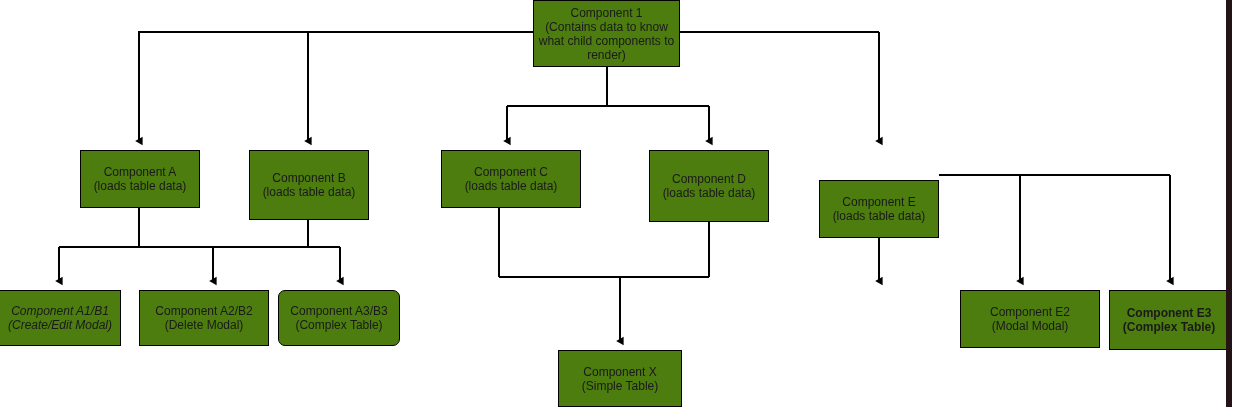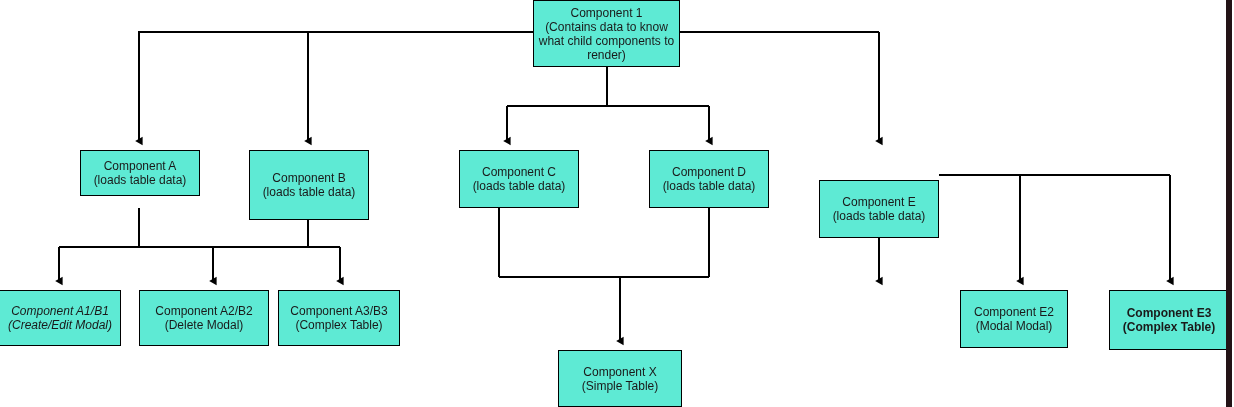--- a/index.html
+++ b/index.html
@@ -20,21 +20,21 @@
     left: 0;
     top: 0;
     width: 1234px;
     height: 407px;
     pointer-events: none;
   }
   .node {
     position: absolute;
     box-sizing: border-box;
     border: 1px solid #000000;
-    background: #5eead4;
+    background: #4d7c0f;
     color: #1a1a1a;
     font-size: 12px;
     line-height: 14px;
     display: flex;
     flex-direction: column;
     align-items: center;
     justify-content: center;
     text-align: center;
     z-index: 2;
   }
@@ -97,62 +97,62 @@
     </g>
   </svg>
 
   <div class="node" style="left:533px; top:0px; width:147px; height:67px;">
     <span class="ln">Component 1</span>
     <span class="ln">(Contains data to know</span>
     <span class="ln">what child components to</span>
     <span class="ln">render)</span>
   </div>
 
-  <div class="node" style="left:80px; top:150px; width:120px; height:46px;">
+  <div class="node" style="left:80px; top:150px; width:120px; height:58px;">
     <span class="ln">Component A</span>
     <span class="ln">(loads table data)</span>
   </div>
 
   <div class="node" style="left:249px; top:150px; width:120px; height:70px;">
     <span class="ln">Component B</span>
     <span class="ln">(loads table data)</span>
   </div>
 
-  <div class="node" style="left:459px; top:150px; width:120px; height:58px;">
+  <div class="node" style="left:441px; top:150px; width:140px; height:58px;">
     <span class="ln">Component C</span>
     <span class="ln">(loads table data)</span>
   </div>
 
-  <div class="node" style="left:649px; top:150px; width:120px; height:58px;">
+  <div class="node" style="left:649px; top:150px; width:120px; height:72px;">
     <span class="ln">Component D</span>
     <span class="ln">(loads table data)</span>
   </div>
 
   <div class="node" style="left:819px; top:150px; width:120px; height:58px;margin-top:30px;">
     <span class="ln">Component E</span>
     <span class="ln">(loads table data)</span>
   </div>
 
   <div class="node" style="left:-1px; top:290px; width:122px; height:56px;font-style:italic;">
     <span class="ln">Component A1/B1</span>
     <span class="ln">(Create/Edit Modal)</span>
   </div>
 
   <div class="node" style="left:139px; top:290px; width:130px; height:56px;">
     <span class="ln">Component A2/B2</span>
     <span class="ln">(Delete Modal)</span>
   </div>
 
-  <div class="node" style="left:278px; top:290px; width:122px; height:56px;">
+  <div class="node" style="left:278px; top:290px; width:122px; height:56px;border-radius:7px;">
     <span class="ln">Component A3/B3</span>
     <span class="ln">(Complex Table)</span>
   </div>
 
 
-  <div class="node" style="left:960px; top:290px; width:108px; height:58px;">
+  <div class="node" style="left:960px; top:290px; width:140px; height:58px;">
     <span class="ln">Component E2</span>
     <span class="ln">(Modal Modal)</span>
   </div>
 
   <div class="node" style="left:1109px; top:290px; width:120px; height:60px;font-weight:bold;">
     <span class="ln">Component E3</span>
     <span class="ln">(Complex Table)</span>
   </div>
 
   <div class="node" style="left:558px; top:350px; width:124px; height:57px;">

